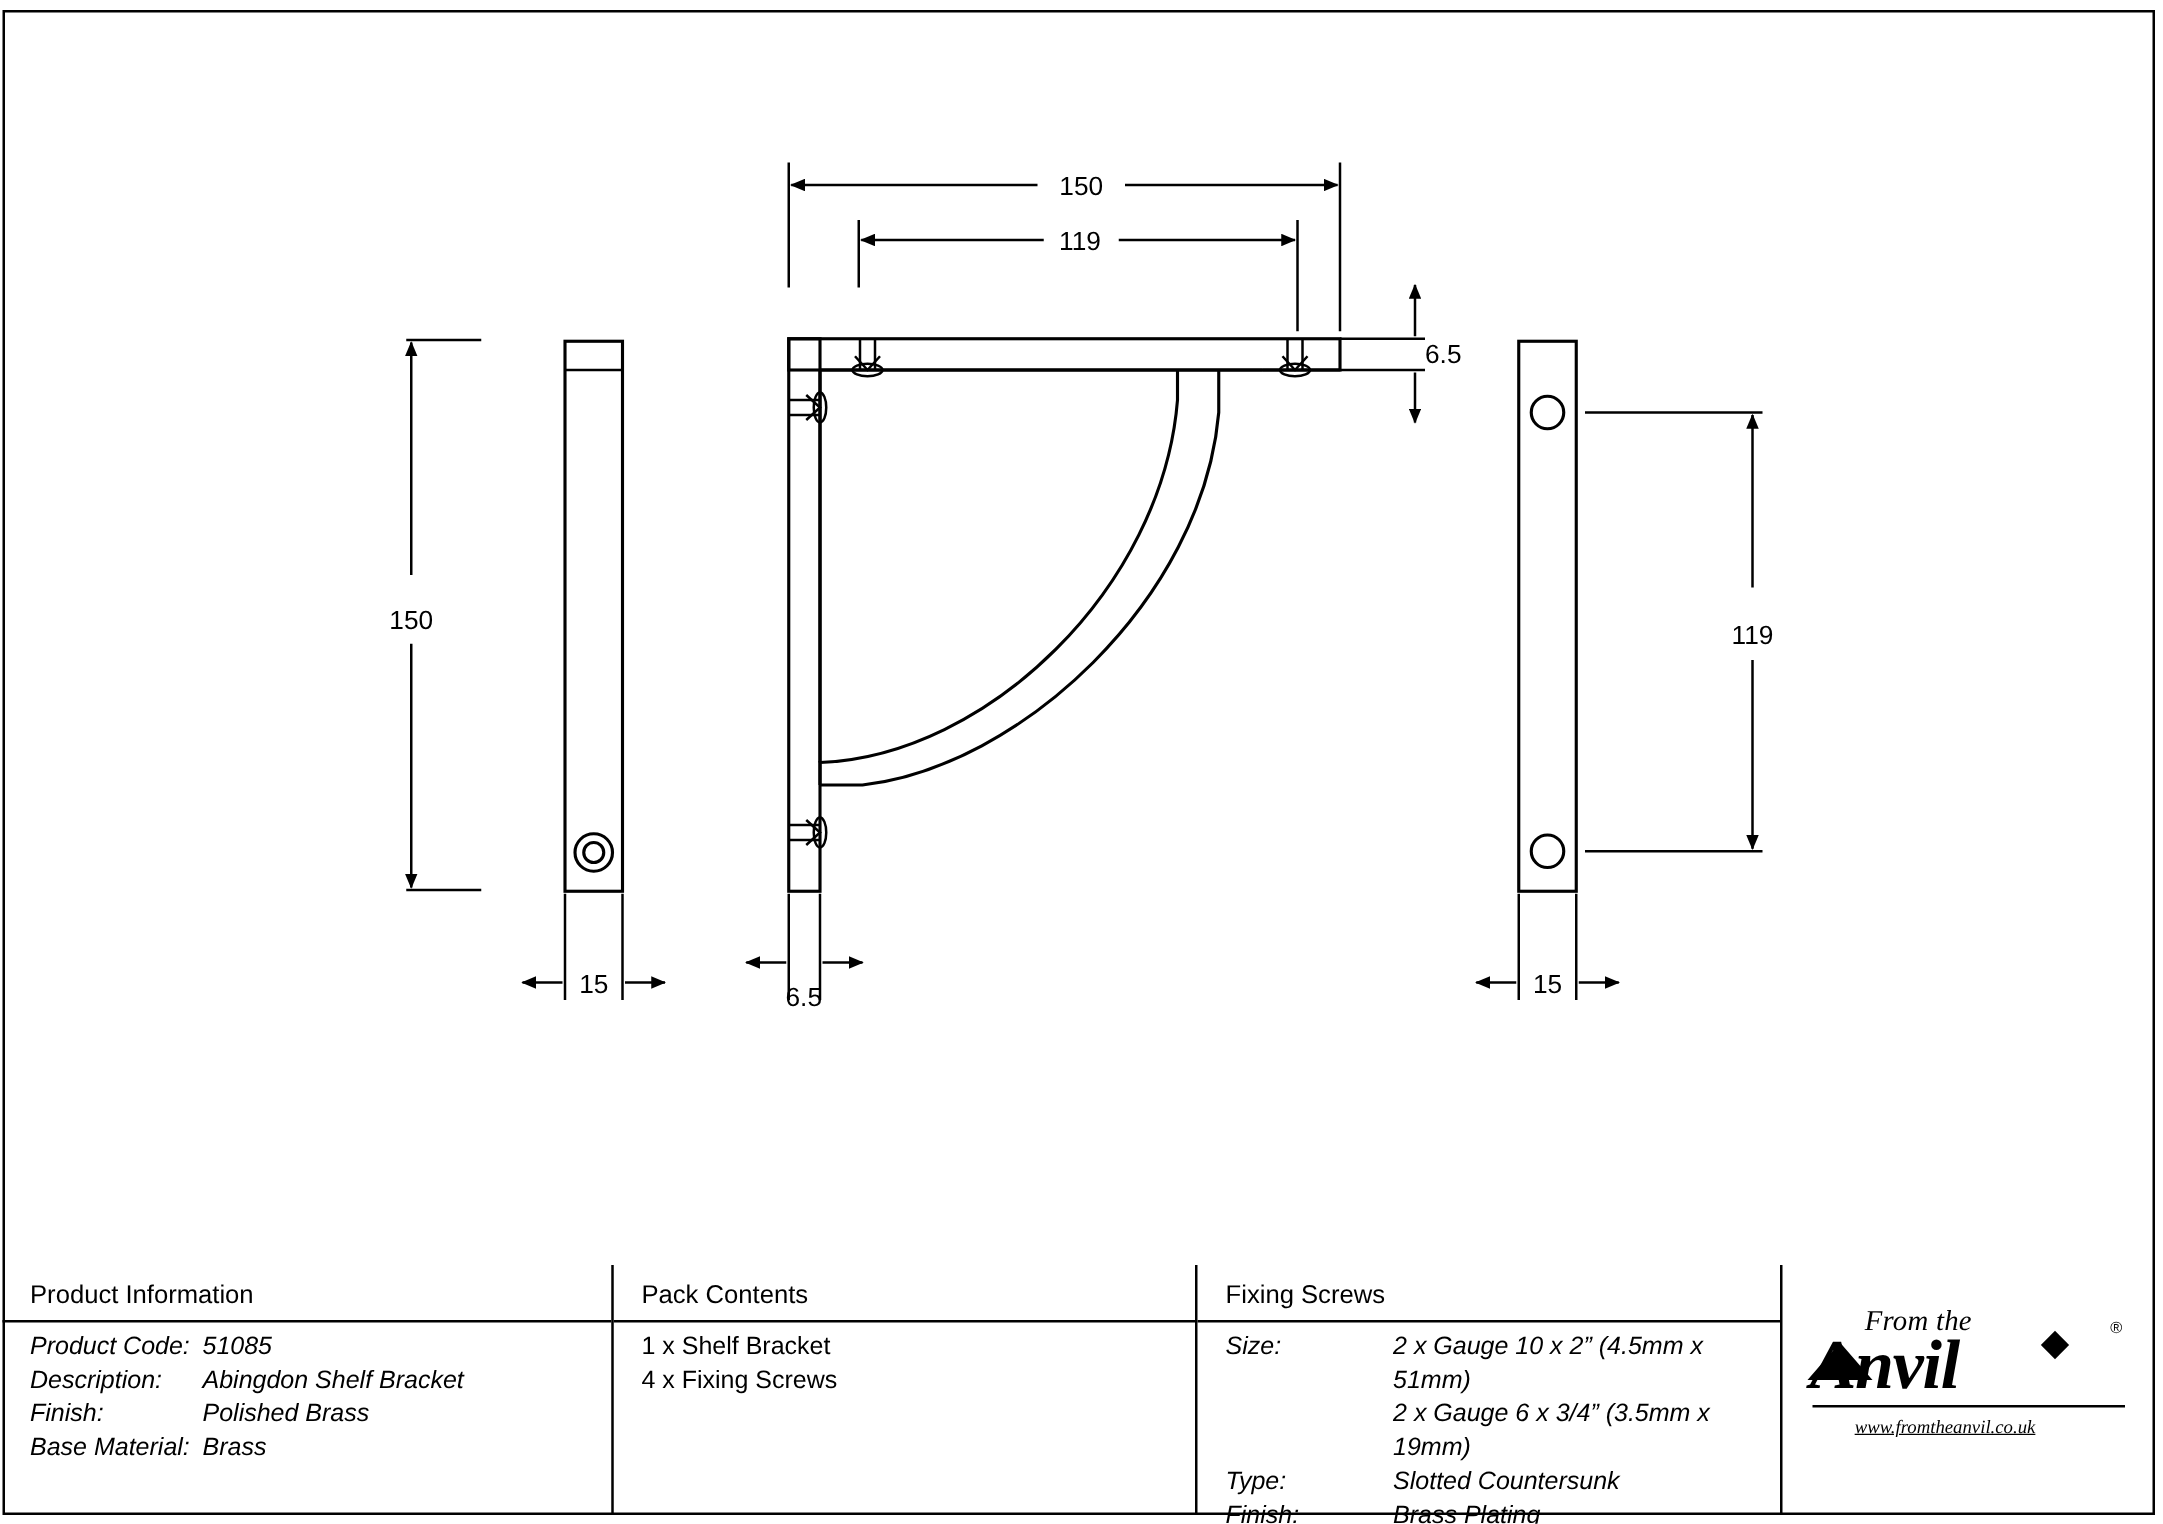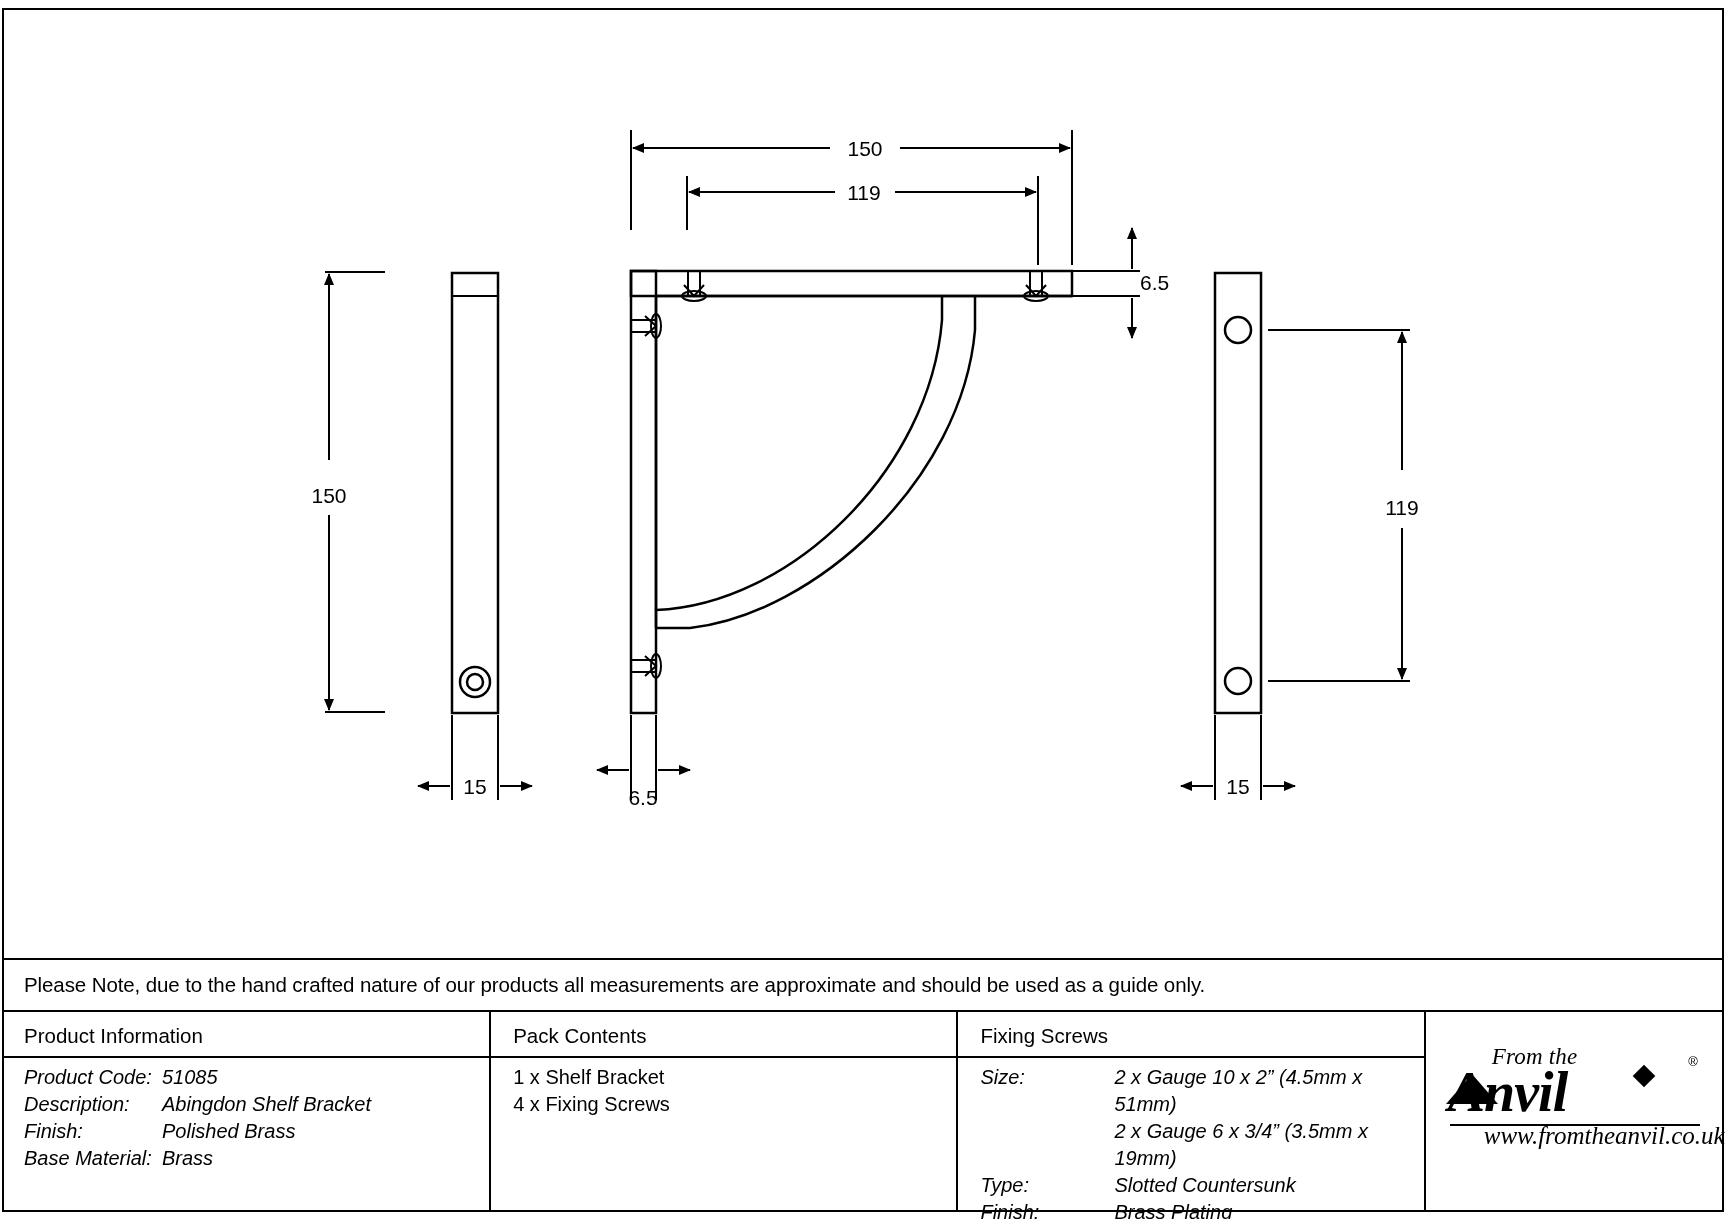--- a/index.html
+++ b/index.html
@@ -133,24 +133,25 @@
   }
   .logo-reg {
     position: absolute;
     right: 4px;
     top: 16px;
     font-size: 13px;
   }
   .logo-url {
     position: absolute;
     left: 44px;
-    top: 84px;
+    top: 96px;
     font-family: "Liberation Serif", serif;
     font-style: italic;
-    font-size: 25px;
+    font-size: 15px;
+    text-decoration: underline;
   }
   .logo-rule {
     position: absolute;
     left: 10px;
     top: 86px;
     width: 250px;
     border-top: 2px solid #000;
   }
   .logo-tri {
     position: absolute;
@@ -308,23 +309,20 @@
       <g>
         <line x1="1215" y1="715" x2="1215" y2="800" stroke="#000" stroke-width="2"></line>
         <line x1="1261" y1="715" x2="1261" y2="800" stroke="#000" stroke-width="2"></line>
         <line x1="1181" y1="786" x2="1213" y2="786" stroke="#000" stroke-width="2" marker-start="url(#arrL)"></line>
         <line x1="1263" y1="786" x2="1295" y2="786" stroke="#000" stroke-width="2" marker-end="url(#arrR)"></line>
         <text x="1238" y="794" text-anchor="middle">15</text>
       </g>
     </svg>
   </div>
 
-  <div class="note-row">
-    <div class="note-text">Please Note, due to the hand crafted nature of our products all measurements are approximate and should be used as a guide only.</div>
-  </div>
 
   <div class="info-row">
 
     <div class="col product">
       <div class="col-head">Product Information</div>
       <div class="col-head-rule"></div>
       <div class="col-body">
         <div class="kv">
           <span class="k">Product Code:</span>
           <span class="v">51085</span>

